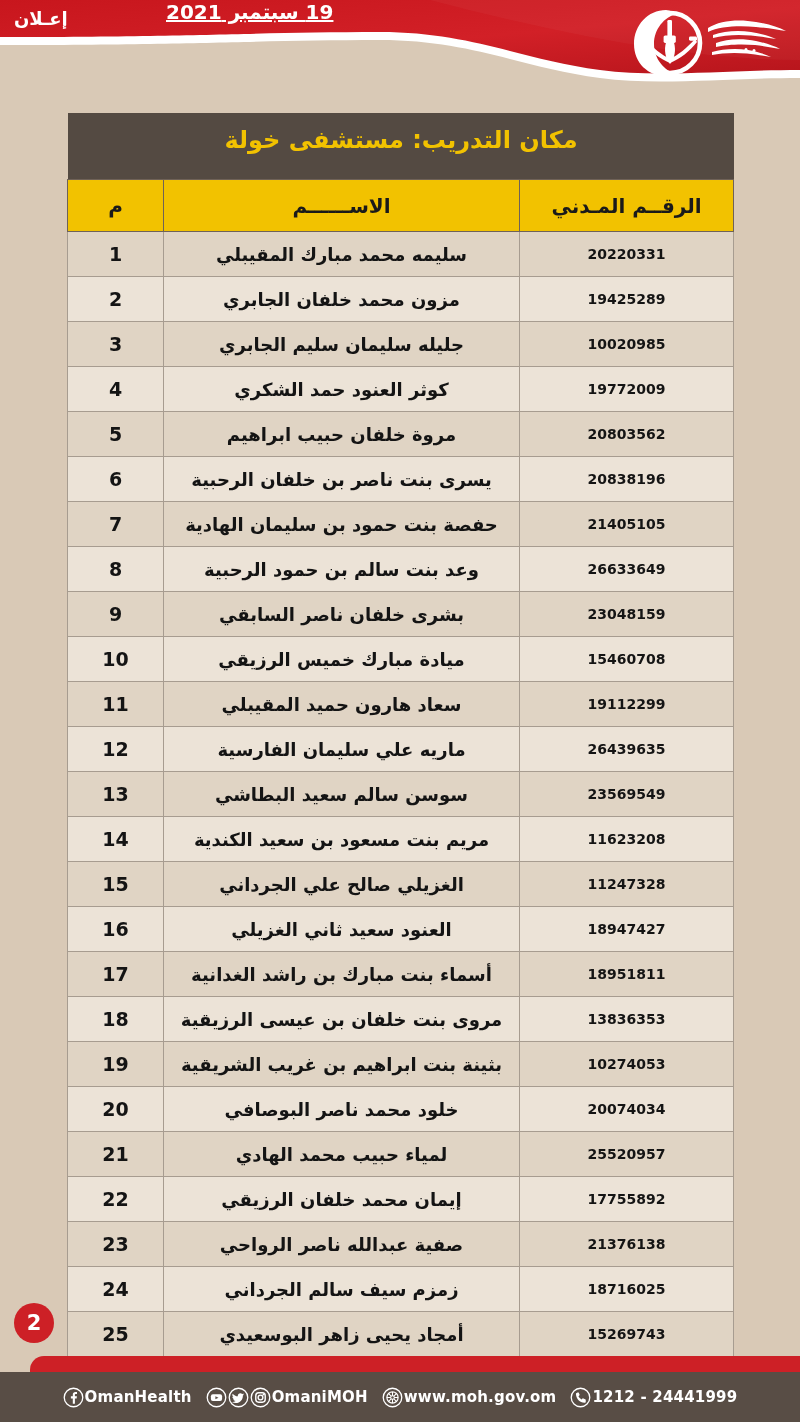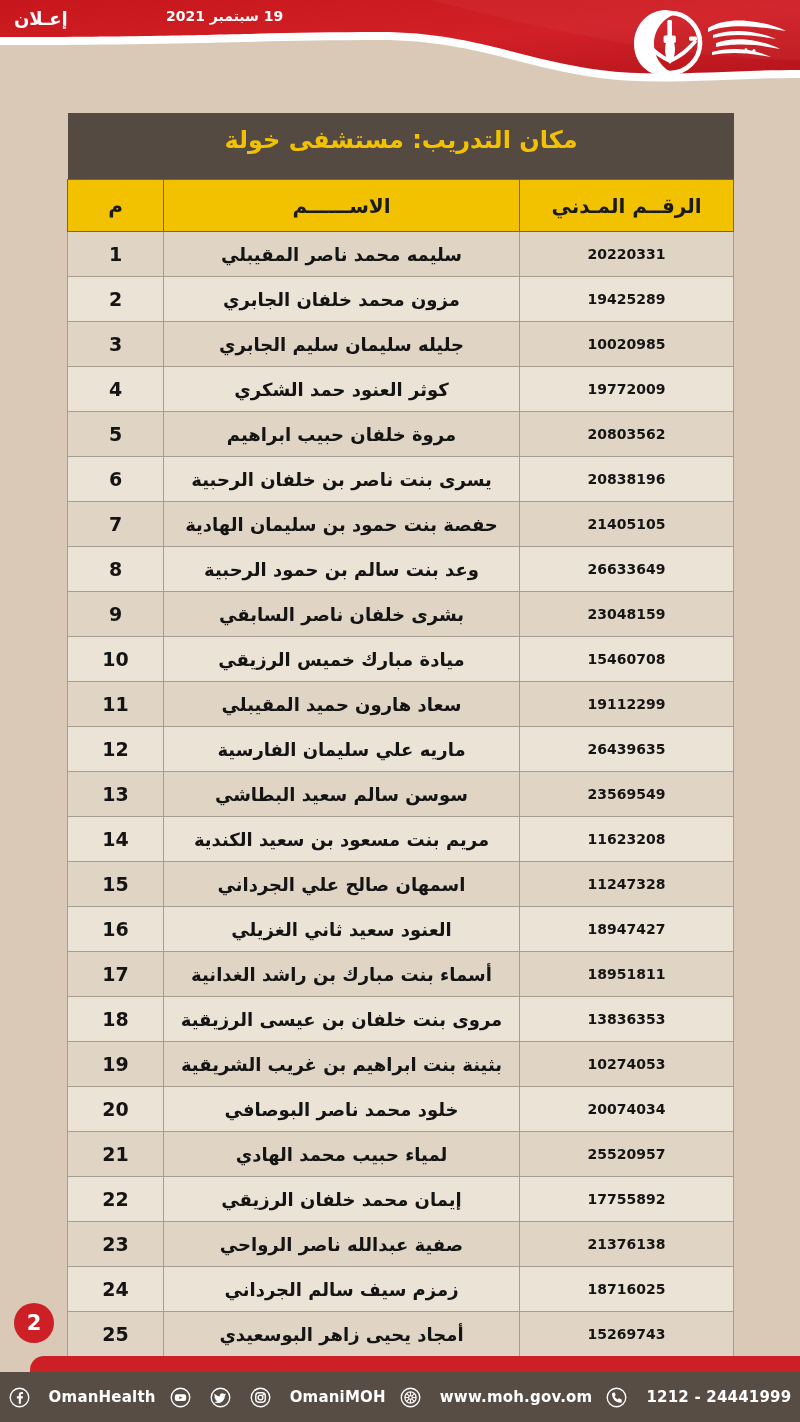--- a/index.html
+++ b/index.html
@@ -22,28 +22,29 @@
     top: 0; left: 0;
     width: 800px;
     height: 100px;
     overflow: hidden;
     padding-left: 18px;
   }
   .header-svg { position: absolute; top: 0; left: 0; }
 
   .header-date {
     position: absolute;
-    top: 8px;
+    top: 0;
     left: 166px;
     color: #ffffff;
-    font-size: 14px;
+    font-size: 20px;
     font-weight: bold;
     letter-spacing: 0.5px;
     direction: rtl;
     white-space: nowrap;
+    text-decoration: underline;
   }
   .header-kicker {
     position: absolute;
     top: 8px;
     left: 14px;
     color: #ffffff;
     font-size: 18px;
     font-weight: bold;
     direction: rtl;
     white-space: nowrap;
@@ -163,21 +164,21 @@
     height: 50px;
     display: flex;
     align-items: center;
     justify-content: center;
     gap: 14px;
     direction: ltr;
   }
   .f-group {
     display: flex;
     align-items: center;
-    gap: 19px;
+    gap: 1px;
   }
   .f-label {
     color: #ffffff;
     font-size: 15px;
     font-weight: bold;
     letter-spacing: 0.2px;
     white-space: nowrap;
   }
   .f-icon {
     width: 21px;
@@ -255,21 +256,21 @@
     <thead>
       <tr>
         <th>الرقــم المـدني</th>
         <th>الاســــــم</th>
         <th>م</th>
       </tr>
     </thead>
     <tbody id="table-body">
         <tr>
           <td class="cell-cid">20220331</td>
-          <td class="cell-name">سليمه محمد ناصر المقيبلي</td>
+          <td class="cell-name">سليمه محمد مبارك المقيبلي</td>
           <td class="cell-idx">1</td>
         </tr>
         <tr>
           <td class="cell-cid">19425289</td>
           <td class="cell-name">مزون محمد خلفان الجابري</td>
           <td class="cell-idx">2</td>
         </tr>
         <tr>
           <td class="cell-cid">10020985</td>
           <td class="cell-name">جليله سليمان سليم الجابري</td>
@@ -325,21 +326,21 @@
           <td class="cell-name">سوسن سالم سعيد البطاشي</td>
           <td class="cell-idx">13</td>
         </tr>
         <tr>
           <td class="cell-cid">11623208</td>
           <td class="cell-name">مريم بنت مسعود بن سعيد الكندية</td>
           <td class="cell-idx">14</td>
         </tr>
         <tr>
           <td class="cell-cid">11247328</td>
-          <td class="cell-name">اسمهان صالح علي الجرداني</td>
+          <td class="cell-name">الغزيلي صالح علي الجرداني</td>
           <td class="cell-idx">15</td>
         </tr>
         <tr>
           <td class="cell-cid">18947427</td>
           <td class="cell-name">العنود سعيد ثاني الغزيلي</td>
           <td class="cell-idx">16</td>
         </tr>
         <tr>
           <td class="cell-cid">18951811</td>
           <td class="cell-name">أسماء بنت مبارك بن راشد الغدانية</td>

